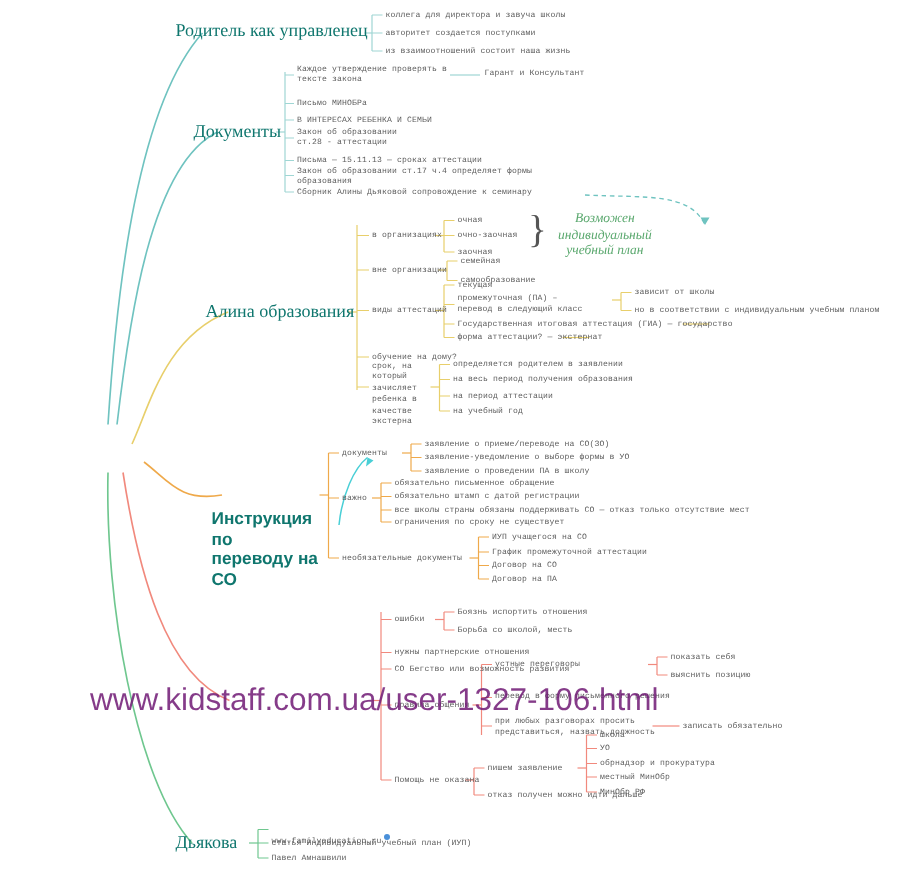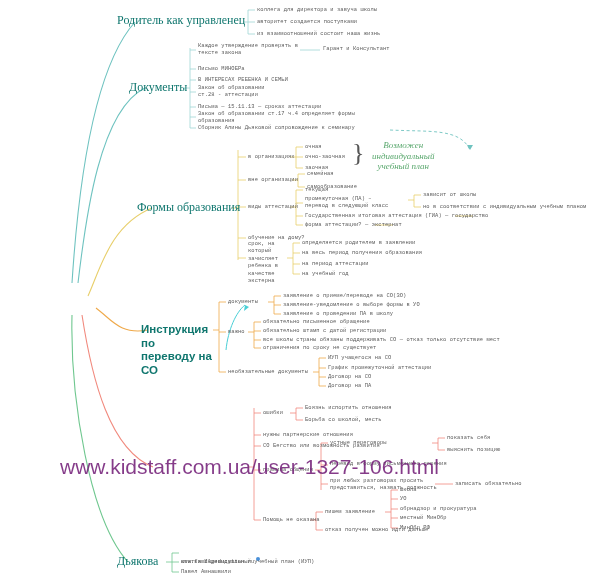--- a/index.html
+++ b/index.html
@@ -20,21 +20,21 @@
     font-family:"Liberation Sans", sans-serif;
     font-weight:bold;font-size:12.5px;color:#3b3b3b;
     text-align:center;line-height:14px;width:120px;
   }
 
   
   .branch{
     font-family:"Liberation Serif", serif;
     font-size:12px;color:#0f766e;line-height:13.5px;
   }
-  .branch.bold{font-family:"Liberation Sans", sans-serif;font-weight:bold;font-size:11.5px;}
+  .branch.bold{font-family:"Liberation Sans", sans-serif;font-weight:bold;font-size:11.5px;margin-top:17px;}
 
   
   .lv2{
     font-family:"Liberation Mono", monospace;
     font-size:5.4px;line-height:7.4px;letter-spacing:.1px;
   }
   .grey{color:#5c5c5c;}
 
   .note{
     font-family:"Liberation Serif", serif;
@@ -166,21 +166,21 @@
   <div class="node lv2 grey" style="left:323px;top:46px;">Гарант и Консультант</div>
   <div class="node lv2 grey" style="left:198px;top:66px;">Письмо МИНОБРа</div>
   <div class="node lv2 grey" style="left:198px;top:77px;">В ИНТЕРЕСАХ РЕБЕНКА И СЕМЬИ</div>
   <div class="node lv2 grey" style="left:198px;top:85px;">Закон об образовании
 ст.28 - аттестации</div>
   <div class="node lv2 grey" style="left:198px;top:104px;">Письма — 15.11.13 — сроках аттестации</div>
   <div class="node lv2 grey" style="left:198px;top:111px;">Закон об образовании ст.17 ч.4 определяет формы
 образования</div>
   <div class="node lv2 grey" style="left:198px;top:125px;">Сборник Алины Дьяковой сопровождение к семинару</div>
 
-  <div class="node branch" style="left:137px;top:201px;">Формы образования</div>
+  <div class="node branch" style="left:137px;top:201px;">Алина образования</div>
 
   <div class="node lv2 grey" style="left:248px;top:154px;">в организациях</div>
   <div class="node lv2 grey" style="left:305px;top:144px;">очная</div>
   <div class="node lv2 grey" style="left:305px;top:154px;">очно-заочная</div>
   <div class="node lv2 grey" style="left:305px;top:165px;">заочная</div>
   <div class="brace" style="position:absolute;left:352px;top:140px;">}</div>
   <div class="node note" style="left:372px;top:140px;">Возможен
 индивидуальный
 учебный план</div>
 

